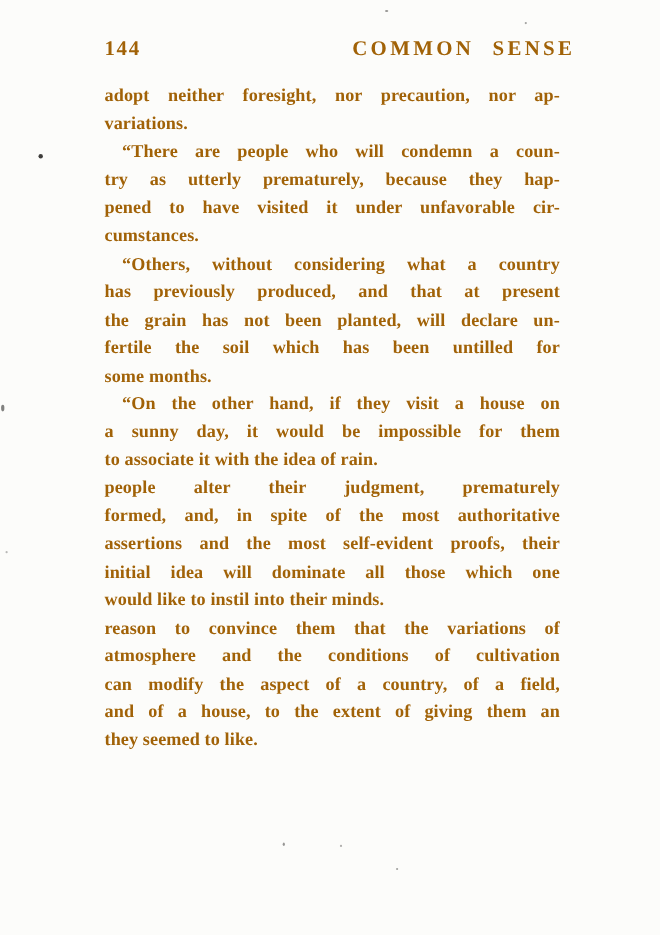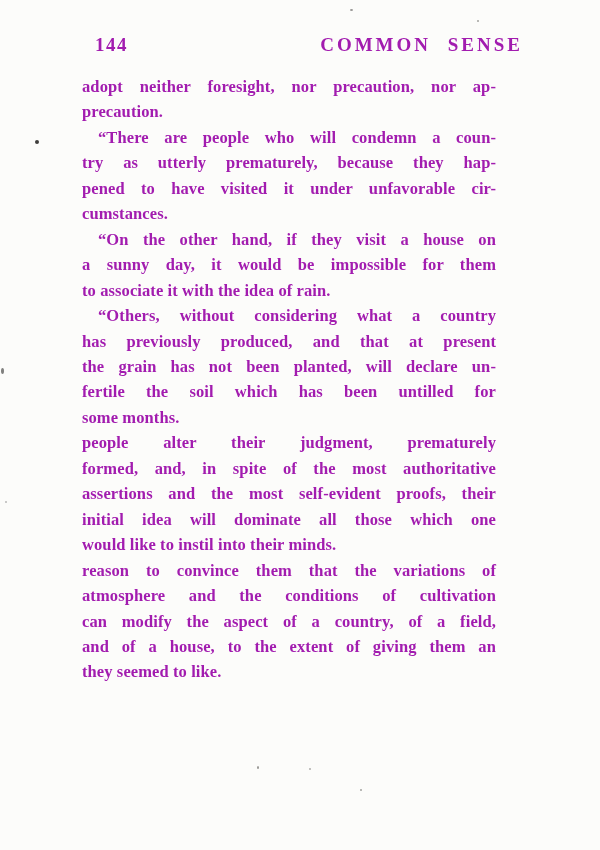--- a/index.html
+++ b/index.html
@@ -3,21 +3,21 @@
 <meta charset="utf-8">
 <style>
   html, body { margin: 0; padding: 0; background: #e9e9e7; }
   .page {
     position: relative;
     width: 600px;
     height: 850px;
     background: #fcfcfa;
     overflow: hidden;
     font-family: "Liberation Serif", serif;
-    color: #a21caf;
+    color: #a16207;
     text-decoration: underline;
   }
   .header {
     position: absolute;
     left: 95px;
     top: 34px;
     width: 414px;
     height: 26px;
   }
   .pagenum {
@@ -32,21 +32,21 @@
     text-align: right;
     transform: translateX(14px);
     font-size: 19px;
     font-weight: 700;
     letter-spacing: 3px;
     word-spacing: 9px;
     white-space: nowrap;
   }
   .body {
     position: absolute;
-    left: 82px;
+    left: 95px;
     top: 74px;
     width: 414px;
   }
   .paragraph { margin: 0; }
   .line {
     font-size: 16.5px;
     line-height: 25.45px;
     font-weight: 700;
     letter-spacing: 0.1px;
     text-align: justify;
@@ -65,39 +65,39 @@
 <body>
 
 <div class="page">
   <div class="header">
     <span class="pagenum">144</span>
     <span class="title">COMMON SENSE</span>
   </div>
   <div class="body">
       <div class="paragraph">
         <div class="line">adopt neither foresight, nor precaution, nor ap-</div>
-        <div class="line last">precaution.</div>
+        <div class="line last">variations.</div>
       </div>
       <div class="paragraph">
         <div class="line indent">“There are people who will condemn a coun-</div>
         <div class="line">try as utterly prematurely, because they hap-</div>
         <div class="line">pened to have visited it under unfavorable cir-</div>
         <div class="line last">cumstances.</div>
       </div>
       <div class="paragraph">
-        <div class="line indent">“On the other hand, if they visit a house on</div>
-        <div class="line">a sunny day, it would be impossible for them</div>
-        <div class="line last">to associate it with the idea of rain.</div>
-      </div>
-      <div class="paragraph">
         <div class="line indent">“Others, without considering what a country</div>
         <div class="line">has previously produced, and that at present</div>
         <div class="line">the grain has not been planted, will declare un-</div>
         <div class="line">fertile the soil which has been untilled for</div>
         <div class="line last">some months.</div>
+      </div>
+      <div class="paragraph">
+        <div class="line indent">“On the other hand, if they visit a house on</div>
+        <div class="line">a sunny day, it would be impossible for them</div>
+        <div class="line last">to associate it with the idea of rain.</div>
       </div>
       <div class="paragraph">
         <div class="line">people alter their judgment, prematurely</div>
         <div class="line">formed, and, in spite of the most authoritative</div>
         <div class="line">assertions and the most self-evident proofs, their</div>
         <div class="line">initial idea will dominate all those which one</div>
         <div class="line last">would like to instil into their minds.</div>
       </div>
       <div class="paragraph">
         <div class="line">reason to convince them that the variations of</div>

